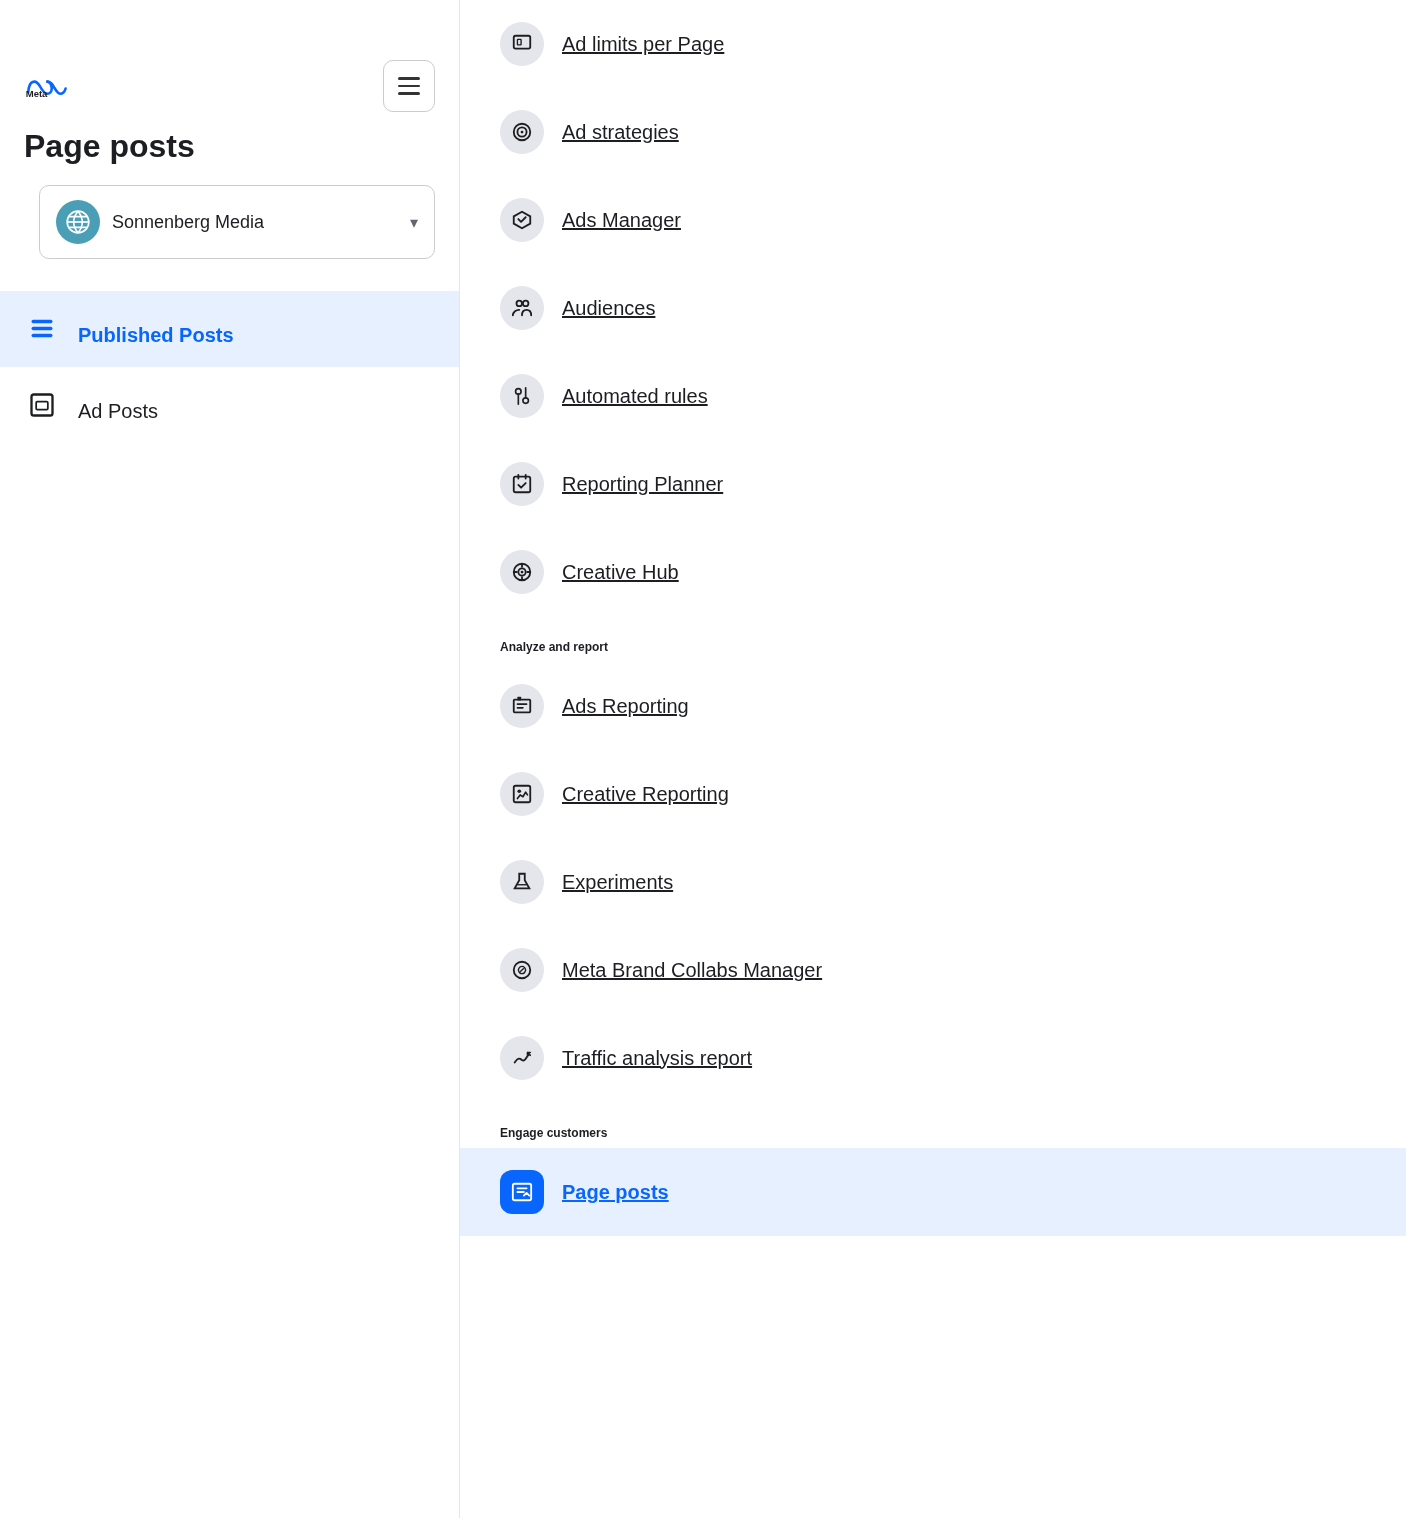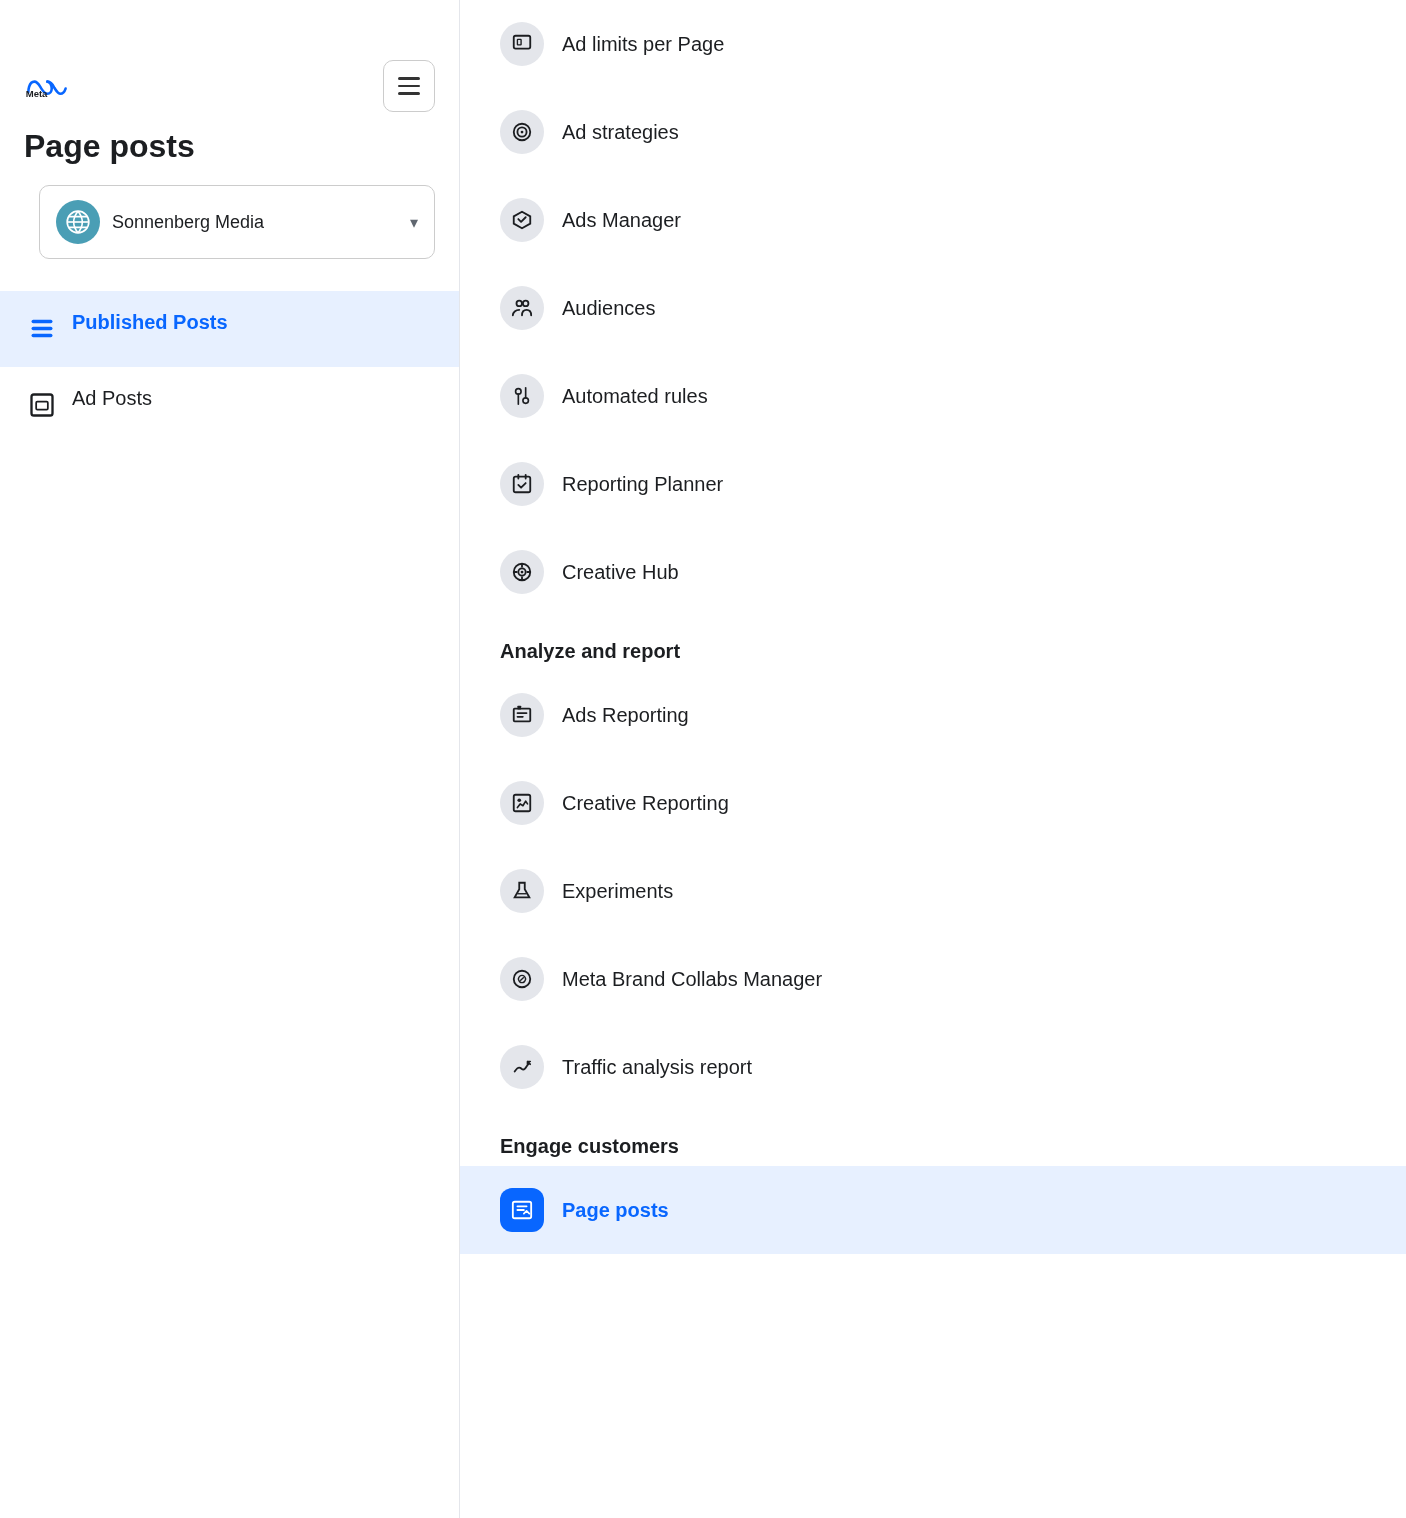--- a/index.html
+++ b/index.html
@@ -107,22 +107,22 @@
       flex: 1;
     }
 
     .chevron-down {
       color: #606770;
       font-size: 16px;
     }
 
     .nav-item {
       display: flex;
-      align-items: flex-start;
-      gap: 12px;
+      align-items: flex-end;
+      gap: 18px;
       padding: 20px 24px;
       cursor: pointer;
       border-radius: 0;
       transition: background 0.15s;
     }
 
     .nav-item.active {
       background: #e7f0ff;
       border-radius: 0;
     }
@@ -198,24 +198,25 @@
       display: flex;
       align-items: center;
       justify-content: center;
       flex-shrink: 0;
     }
 
     .menu-label {
       font-size: 20px;
       font-weight: 400;
       color: #1c1e21;
+      text-decoration: underline;
     }
 
     .section-header {
-      font-size: 20px;
+      font-size: 12px;
       font-weight: 700;
       color: #1c1e21;
       padding: 24px 40px 8px 40px;
     }
   </style>
 </head>
 <body>
 
 <div class="sidebar">
 

